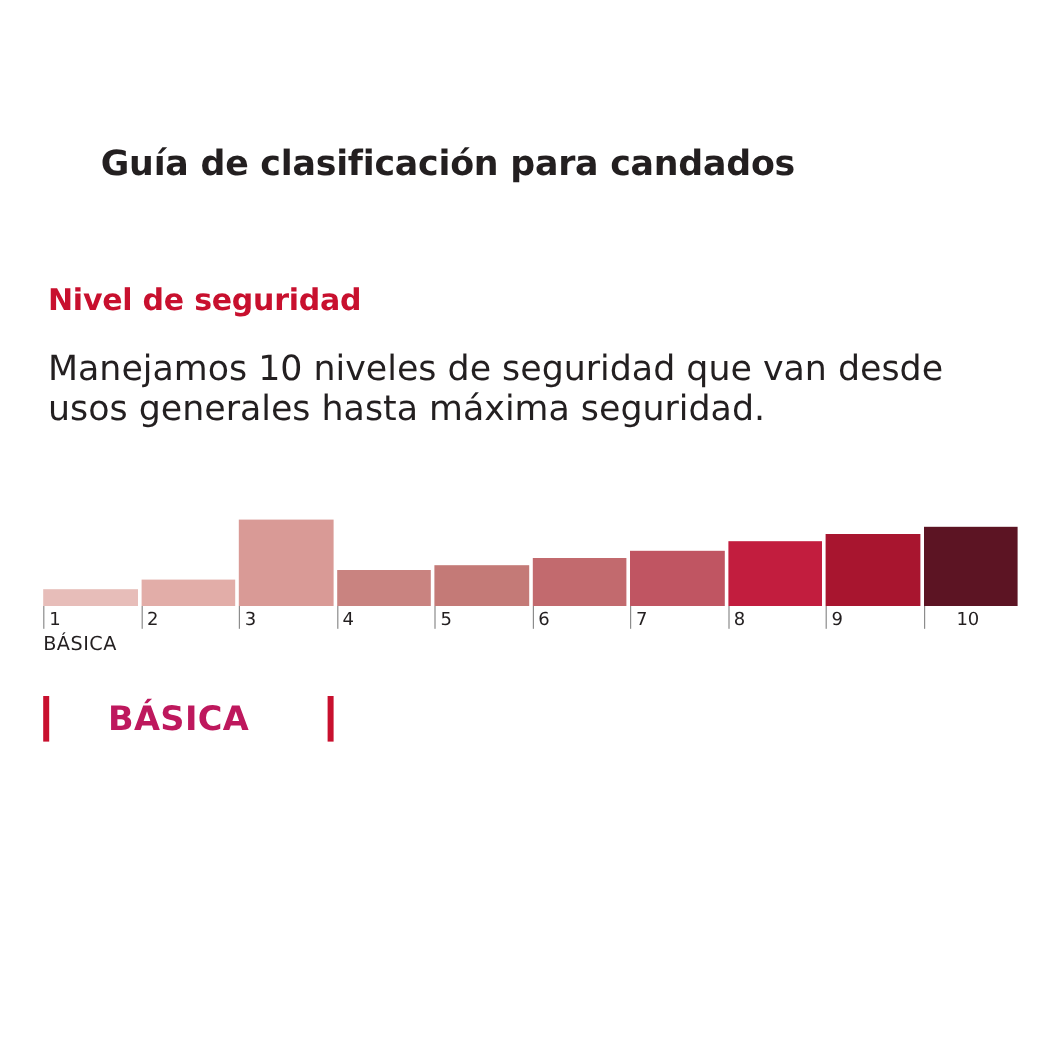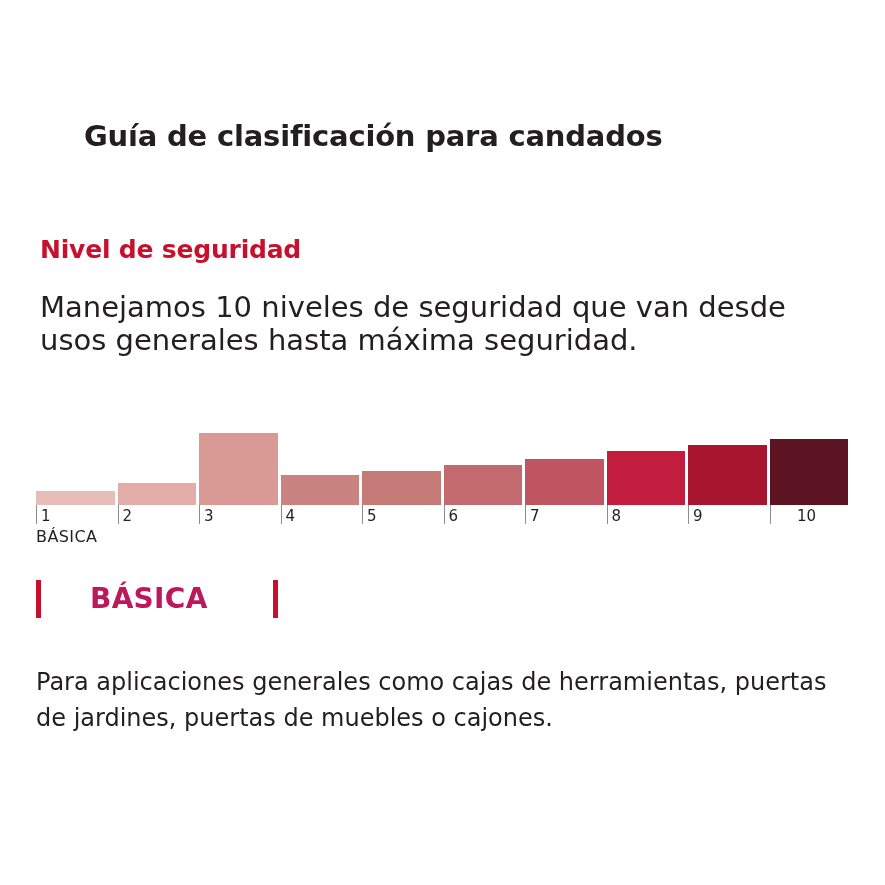--- a/index.html
+++ b/index.html
@@ -207,15 +207,14 @@
     </div>
 
   <div class="minimo">BÁSICA</div>
 
   <div class="badge-row">
     <div class="badge-rule left"></div>
     <div class="badge-label">BÁSICA</div>
     <div class="badge-rule right"></div>
   </div>
 
-  <p class="badge-desc">Para aplicaciones generales como cajas de herramientas, puertas de jardines, puertas de muebles o cajones.</p>
 
 </div>
 
 </body></html>

